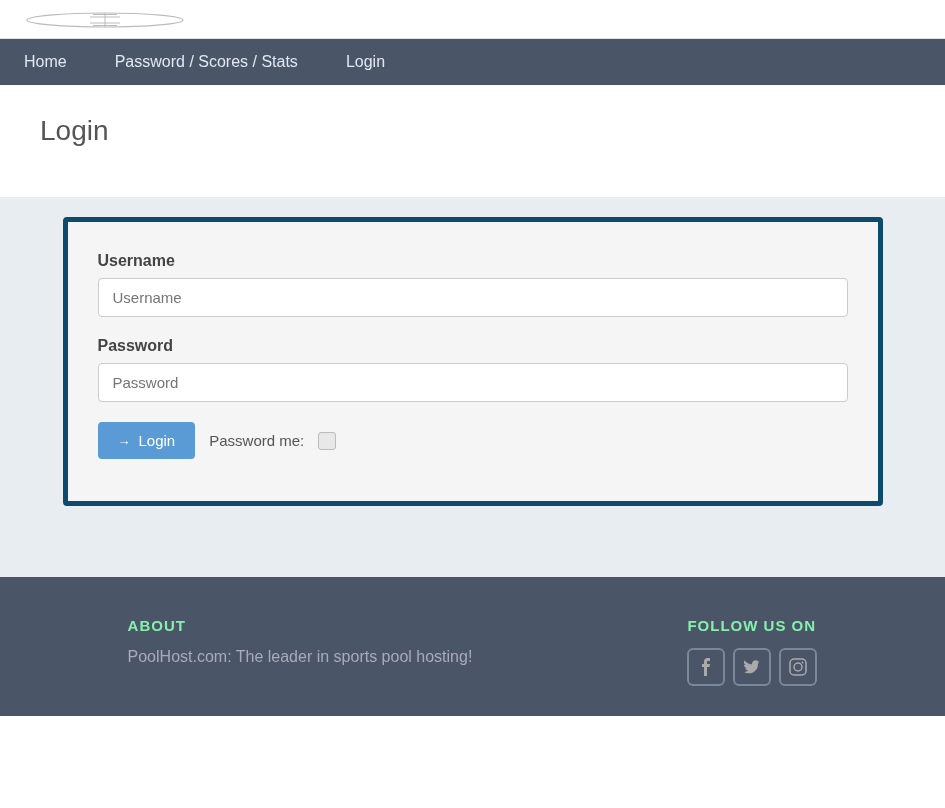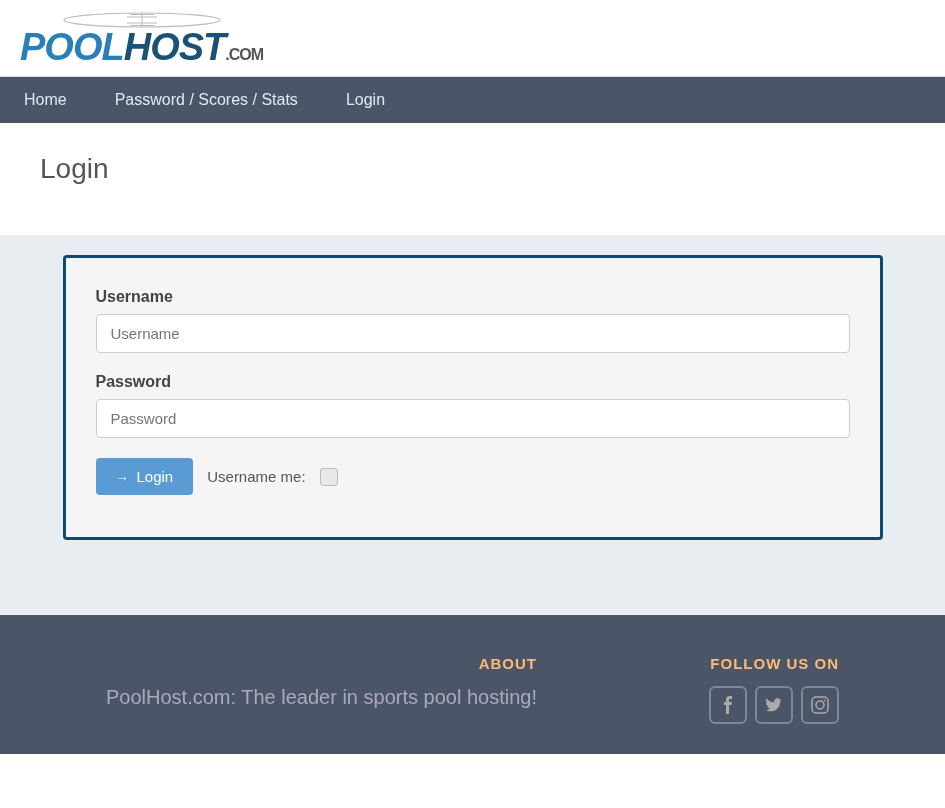--- a/index.html
+++ b/index.html
@@ -71,21 +71,21 @@
     
     .login-section {
       background: #e8edf2;
       padding: 20px 0 40px 0;
       min-height: 380px;
     }
 
     
     .login-card {
       background: #f5f5f5;
-      border: 3px solid #0c4a6e;
+      border: 5px solid #0c4a6e;
       border-radius: 4px;
       padding: 30px 30px 30px 30px;
       max-width: 820px;
       margin: 0 auto;
     }
 
     .form-group {
       margin-bottom: 20px;
     }
     .form-label {
@@ -161,28 +161,27 @@
     .footer-inner {
       max-width: 945px;
       margin: 0 auto;
       display: flex;
       justify-content: space-around;
       align-items: flex-start;
     }
     .footer-section h3 {
       font-size: 15px;
       font-weight: 700;
-      color: #fdba74;
+      color: #86efac;
       letter-spacing: 1px;
       text-transform: uppercase;
       margin-bottom: 14px;
-      text-align: right;
     }
     .footer-section p {
-      font-size: 20px;
+      font-size: 16px;
       color: #aab;
     }
     .social-icons {
       display: flex;
       gap: 8px;
       margin-top: 4px;
     }
     .social-icon {
       width: 38px;
       height: 38px;
@@ -205,23 +204,20 @@
   <div class="logo-container">
 
     <svg width="170" height="18" viewBox="0 0 170 18">
       <ellipse cx="85" cy="10" rx="78" ry="7" fill="none" stroke="#bbb" stroke-width="1.2"></ellipse>
       <line x1="85" y1="3" x2="85" y2="17" stroke="#bbb" stroke-width="1"></line>
       <line x1="73" y1="4.5" x2="97" y2="4.5" stroke="#bbb" stroke-width="1"></line>
       <line x1="70" y1="7" x2="100" y2="7" stroke="#bbb" stroke-width="1"></line>
       <line x1="70" y1="13" x2="100" y2="13" stroke="#bbb" stroke-width="1"></line>
       <line x1="73" y1="15.5" x2="97" y2="15.5" stroke="#bbb" stroke-width="1"></line>
     </svg>
-    <div class="logo-text">
-      <span class="pool">POOL</span><span class="host">HOST</span><span class="dot-com">.com</span>
-    </div>
   </div>
 </div>
 
 <nav>
   <ul>
     <li>
       <a href="#">Home</a>
     </li>
     <li>
       <a href="#">Password / Scores / Stats</a>
@@ -247,21 +243,21 @@
     <div class="form-group">
       <label class="form-label">Password</label>
       <input type="password" class="form-input" placeholder="Password" style="">
     </div>
 
     <div class="form-actions">
       <button class="btn-login">
         <span style="font-size:13px;">→</span>
         <span>Login</span>
       </button>
-      <span class="remember-me-label">Username me:</span>
+      <span class="remember-me-label">Password me:</span>
       <span class="remember-checkbox"></span>
     </div>
 
 
   </div>
 </div>
 
 <footer>
   <div class="footer-inner">
     <div class="footer-section">

